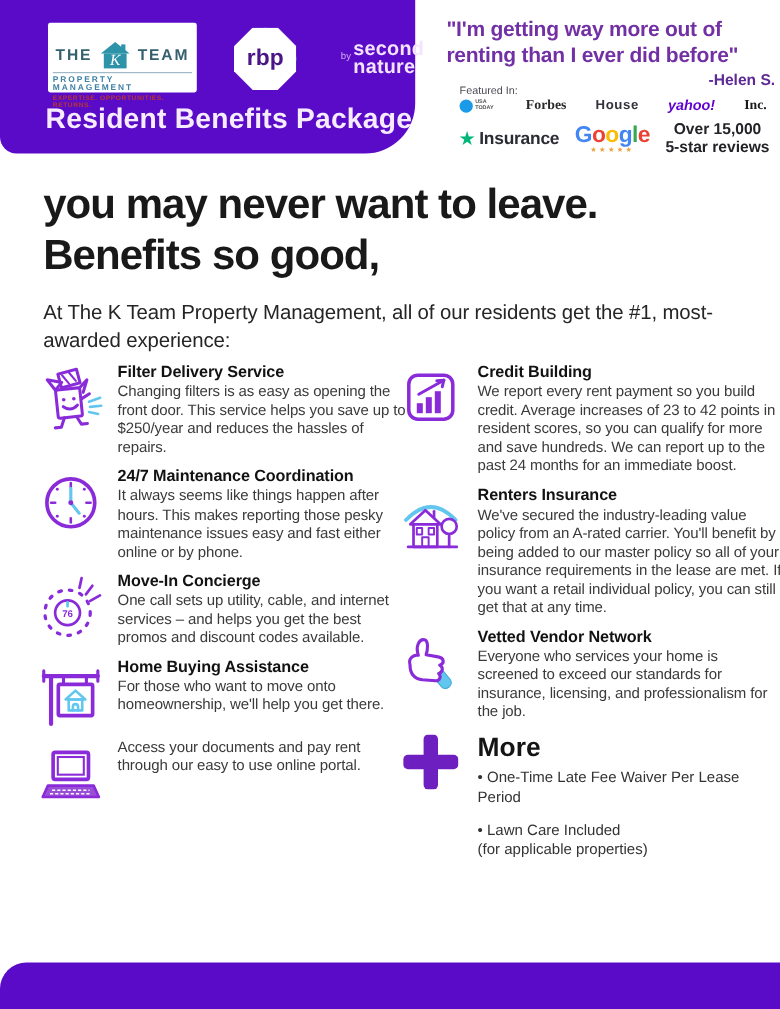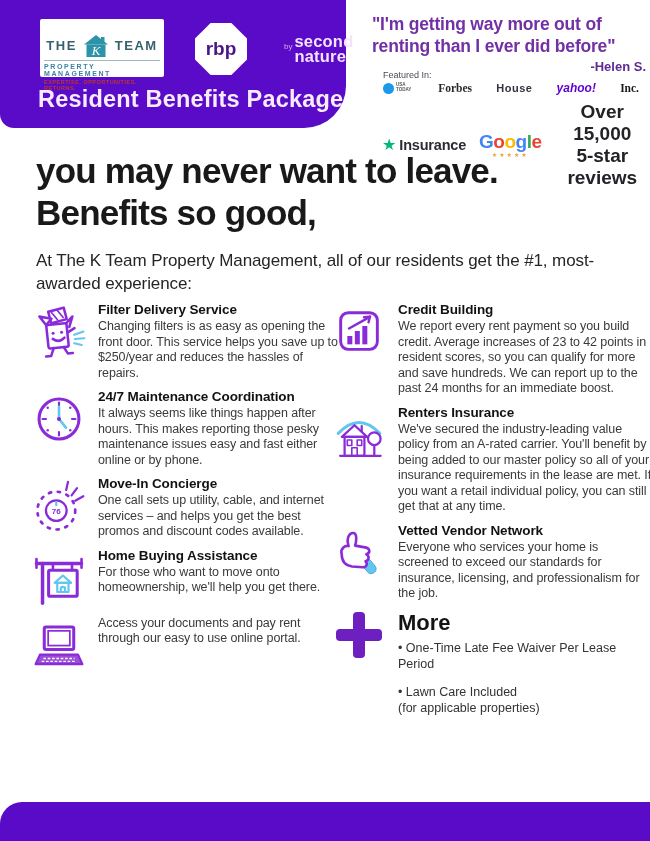--- a/index.html
+++ b/index.html
@@ -48,21 +48,21 @@
   .yahoo{font-size:12px;font-weight:bold;color:#5F01D1;font-style:italic;}
   .inc{font-family:"Liberation Serif",serif;font-size:11.5px;font-weight:bold;color:#1A1A1A;}
   .review-row{position:absolute;left:382px;top:101px;display:flex;align-items:center;gap:13px;}
   .tp{display:flex;align-items:center;gap:3px;}
   .tp-star{color:#00B67A;font-size:16px;}
   .tp-name{font-size:14.5px;font-weight:bold;color:#2B2B33;letter-spacing:-0.2px;}
   .google{display:flex;flex-direction:column;align-items:center;line-height:1;text-align:center;}
   .gword{font-size:19px;font-weight:bold;letter-spacing:-0.5px;}
   .g-b{color:#4285F4}.g-r{color:#EA4335}.g-y{color:#FBBC05}.g-g{color:#34A853}
   .gstars{font-size:6px;color:#E8A33D;letter-spacing:2px;margin-top:1px;}
-  .reviews{font-size:19px;font-weight:bold;color:#222227;line-height:1.15;text-align:center;}
+  .reviews{font-size:13px;font-weight:bold;color:#222227;line-height:1.15;text-align:center;}
 
   
   .headline{position:absolute;left:36px;top:150px;font-size:35px;font-weight:bold;
             color:#191919;line-height:1.2;letter-spacing:-0.8px;}
   .subhead{position:absolute;left:36px;top:250px;width:584px;font-size:17px;color:#252525;
            line-height:1.35;letter-spacing:-0.1px;}
 
   
   .col-left{position:absolute;left:30px;top:302px;width:308px;}
   .col-right{position:absolute;left:330px;top:302px;width:322px;}

